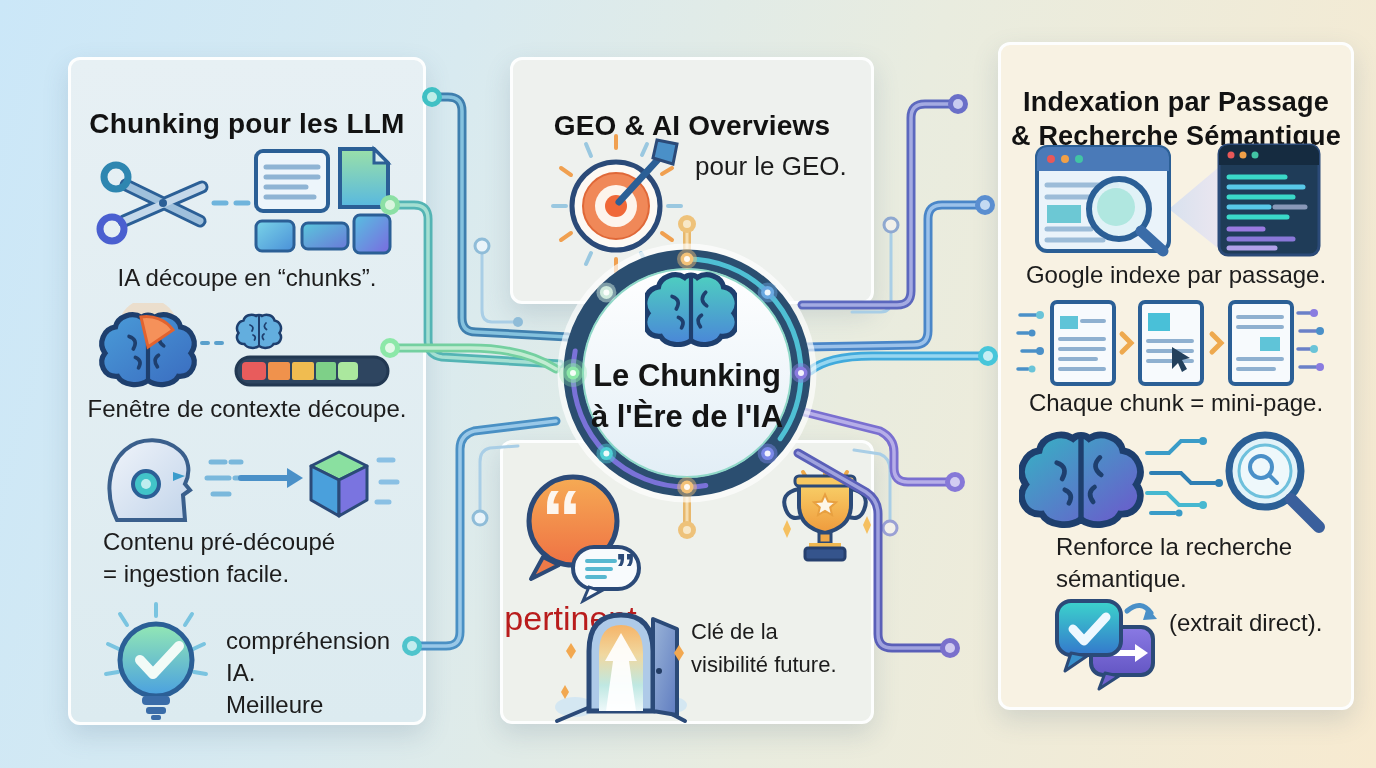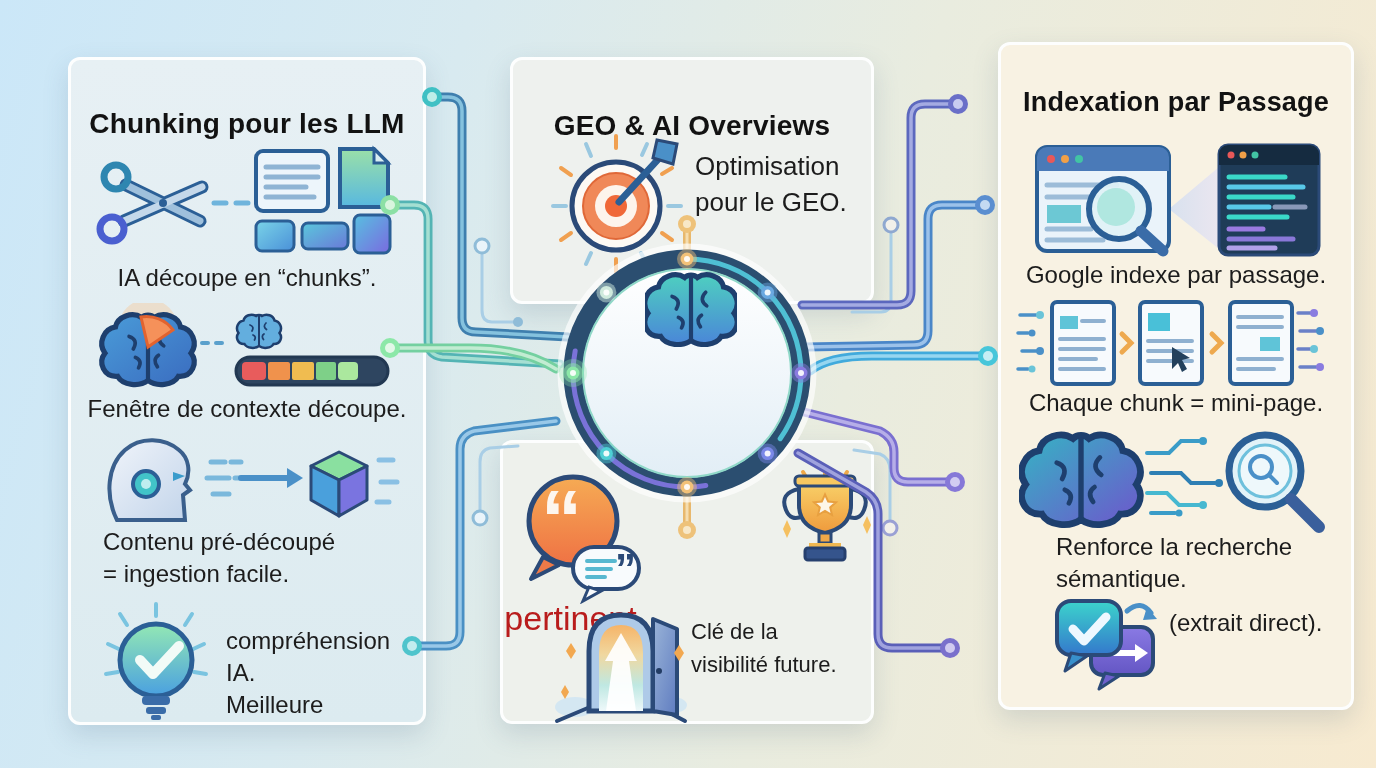--- a/index.html
+++ b/index.html
@@ -221,21 +221,20 @@
         </g>
         <circle cx="75" cy="82" r="44" fill="#fdf9f4" stroke="#2b4a78" stroke-width="5"></circle>
         <circle cx="75" cy="82" r="33" fill="#f08858" stroke="#e06838" stroke-width="2"></circle>
         <circle cx="75" cy="82" r="21" fill="#fdf4ec"></circle>
         <circle cx="75" cy="82" r="11" fill="#f06838"></circle>
         <path d="M78,78 L122,30" stroke="#2b5f96" stroke-width="7" stroke-linecap="round"></path>
         <polygon points="116,16 136,20 132,40 112,34" fill="#4a90c8" stroke="#2b4a78" stroke-width="3"></polygon>
       </svg>
     </div>
     <p class="cap" style="left:182px;top:88px;font-size:26px">
-        <span style="line-height:36px">Optimisation</span>
         <span style="line-height:36px">pour le GEO.</span>
       </p>
   </section>
 
   <section class="panel panel-ovw">
     <div class="icon" style="left:12px;top:26px">
       <svg width="135" height="135" viewBox="0 0 135 135">
         <circle cx="58" cy="52" r="44" fill="url(#gQuote)" stroke="#2b4a78" stroke-width="5"></circle>
         <path d="M28,88 L16,110 L44,96 Z" fill="#ef7a48" stroke="#2b4a78" stroke-width="4" stroke-linejoin="round"></path>
         <text x="26" y="78" font-size="82" font-weight="bold" fill="#fdf6ee">“</text>
@@ -282,20 +281,21 @@
     </div>
     <p class="cap" style="left:188px;top:172px;font-size:22px">
         <span style="line-height:33px">Clé de la</span>
         <span style="line-height:33px">visibilité future.</span>
       </p>
   </section>
 
   <section class="panel panel-right">
     <h2 class="ptitle" style="top:18px;font-size:27px">
         <span>Indexation par Passage</span>
+        <span>&amp; Recherche Sémantique</span>
       </h2>
 
     <div class="icon" style="left:22px;top:92px">
       <svg width="305" height="122" viewBox="0 0 305 122">
         <polygon points="146,72 196,30 196,112" fill="url(#gBeam)" opacity=".75"></polygon>
         <rect x="14" y="10" width="132" height="104" rx="10" fill="#eaf3fa" stroke="#2b5f96" stroke-width="4"></rect>
         <path d="M14,20 a10,10 0 0 1 10,-10 h112 a10,10 0 0 1 10,10 v14 h-132 z" fill="#4a7ab8"></path>
         <circle cx="28" cy="22" r="4" fill="#e85858"></circle>
           <circle cx="42" cy="22" r="4" fill="#f0a048"></circle>
           <circle cx="56" cy="22" r="4" fill="#42c4a4"></circle>
@@ -542,15 +542,19 @@
             <circle cx="49.4" cy="49.4" r="6.5" fill="#cfeadd"></circle>
             <circle cx="49.4" cy="49.4" r="3" fill="#fff" opacity=".9"></circle>
           </g>
       </g>
     </svg>
     <div class="hub-brain">
       <svg width="92" height="76" viewBox="0 0 92 76">
         <use href="#brainShape" transform="translate(46,38) scale(1.05)" fill="url(#gBrainHub)"></use>
       </svg>
     </div>
+    <div class="hub-title">
+      <span>Le Chunking</span>
+      <span>à l'Ère de l'IA</span>
+    </div>
   </div>
 
 </div>
 
 </body></html>

